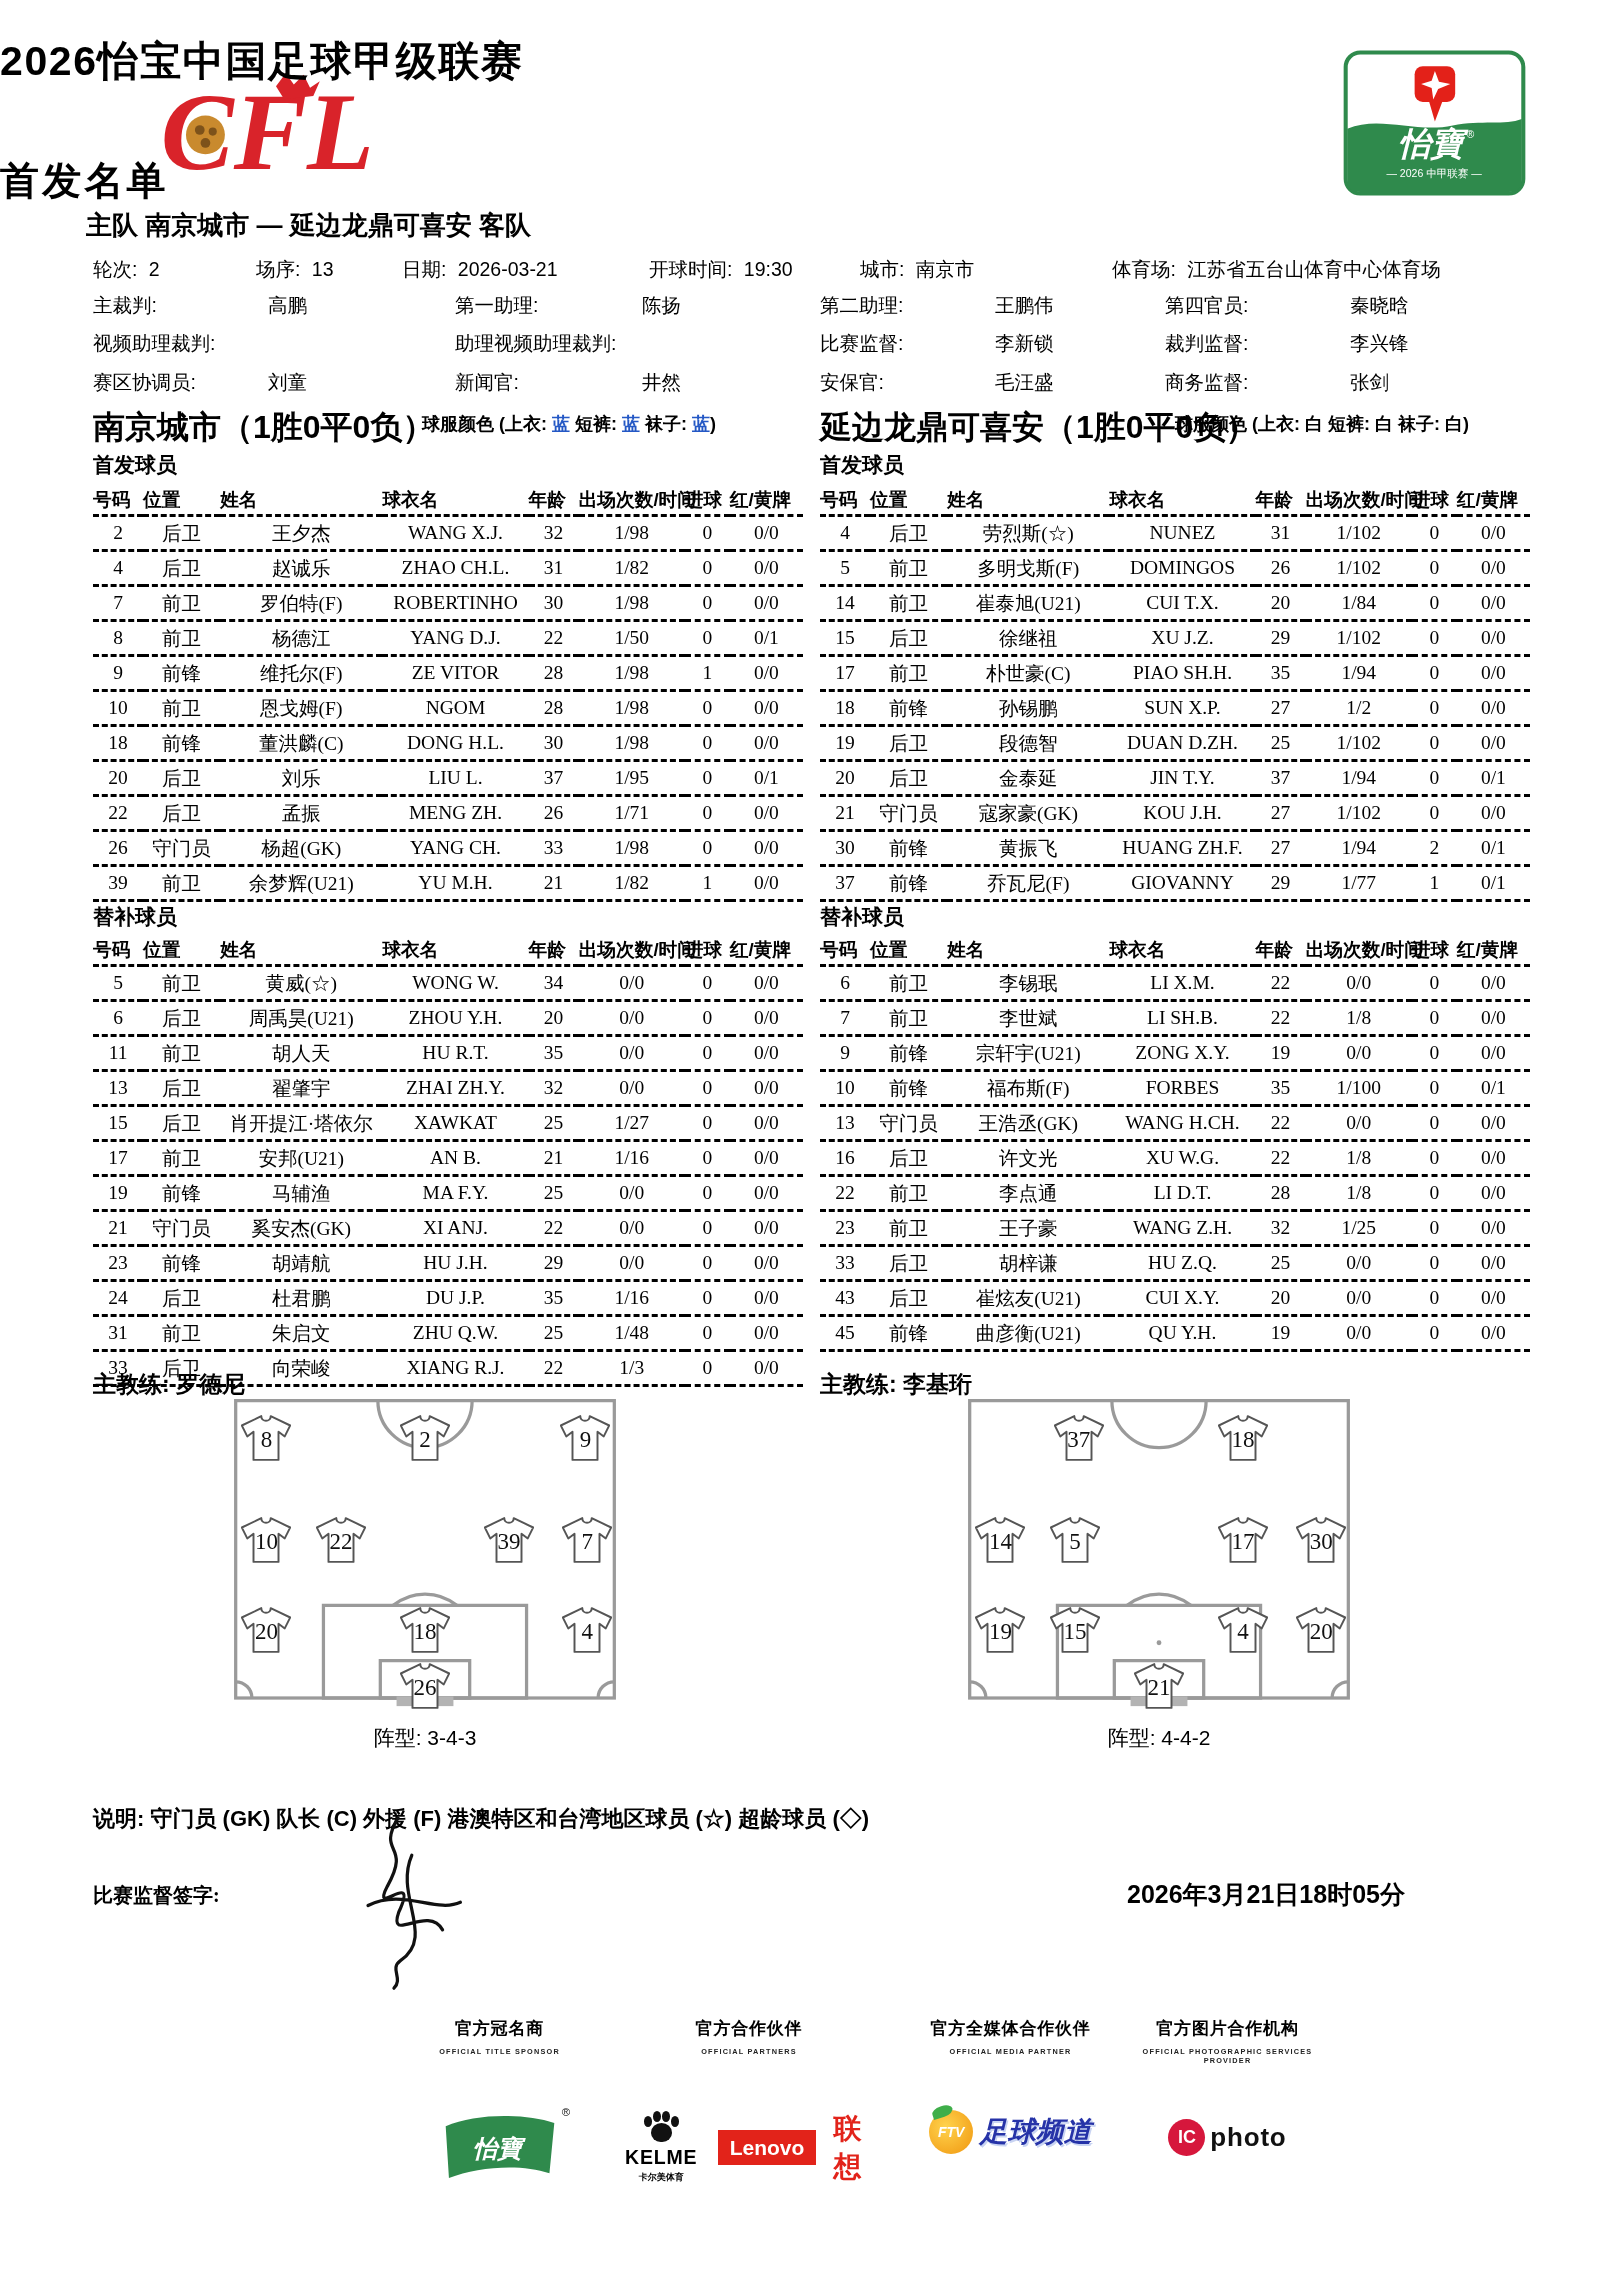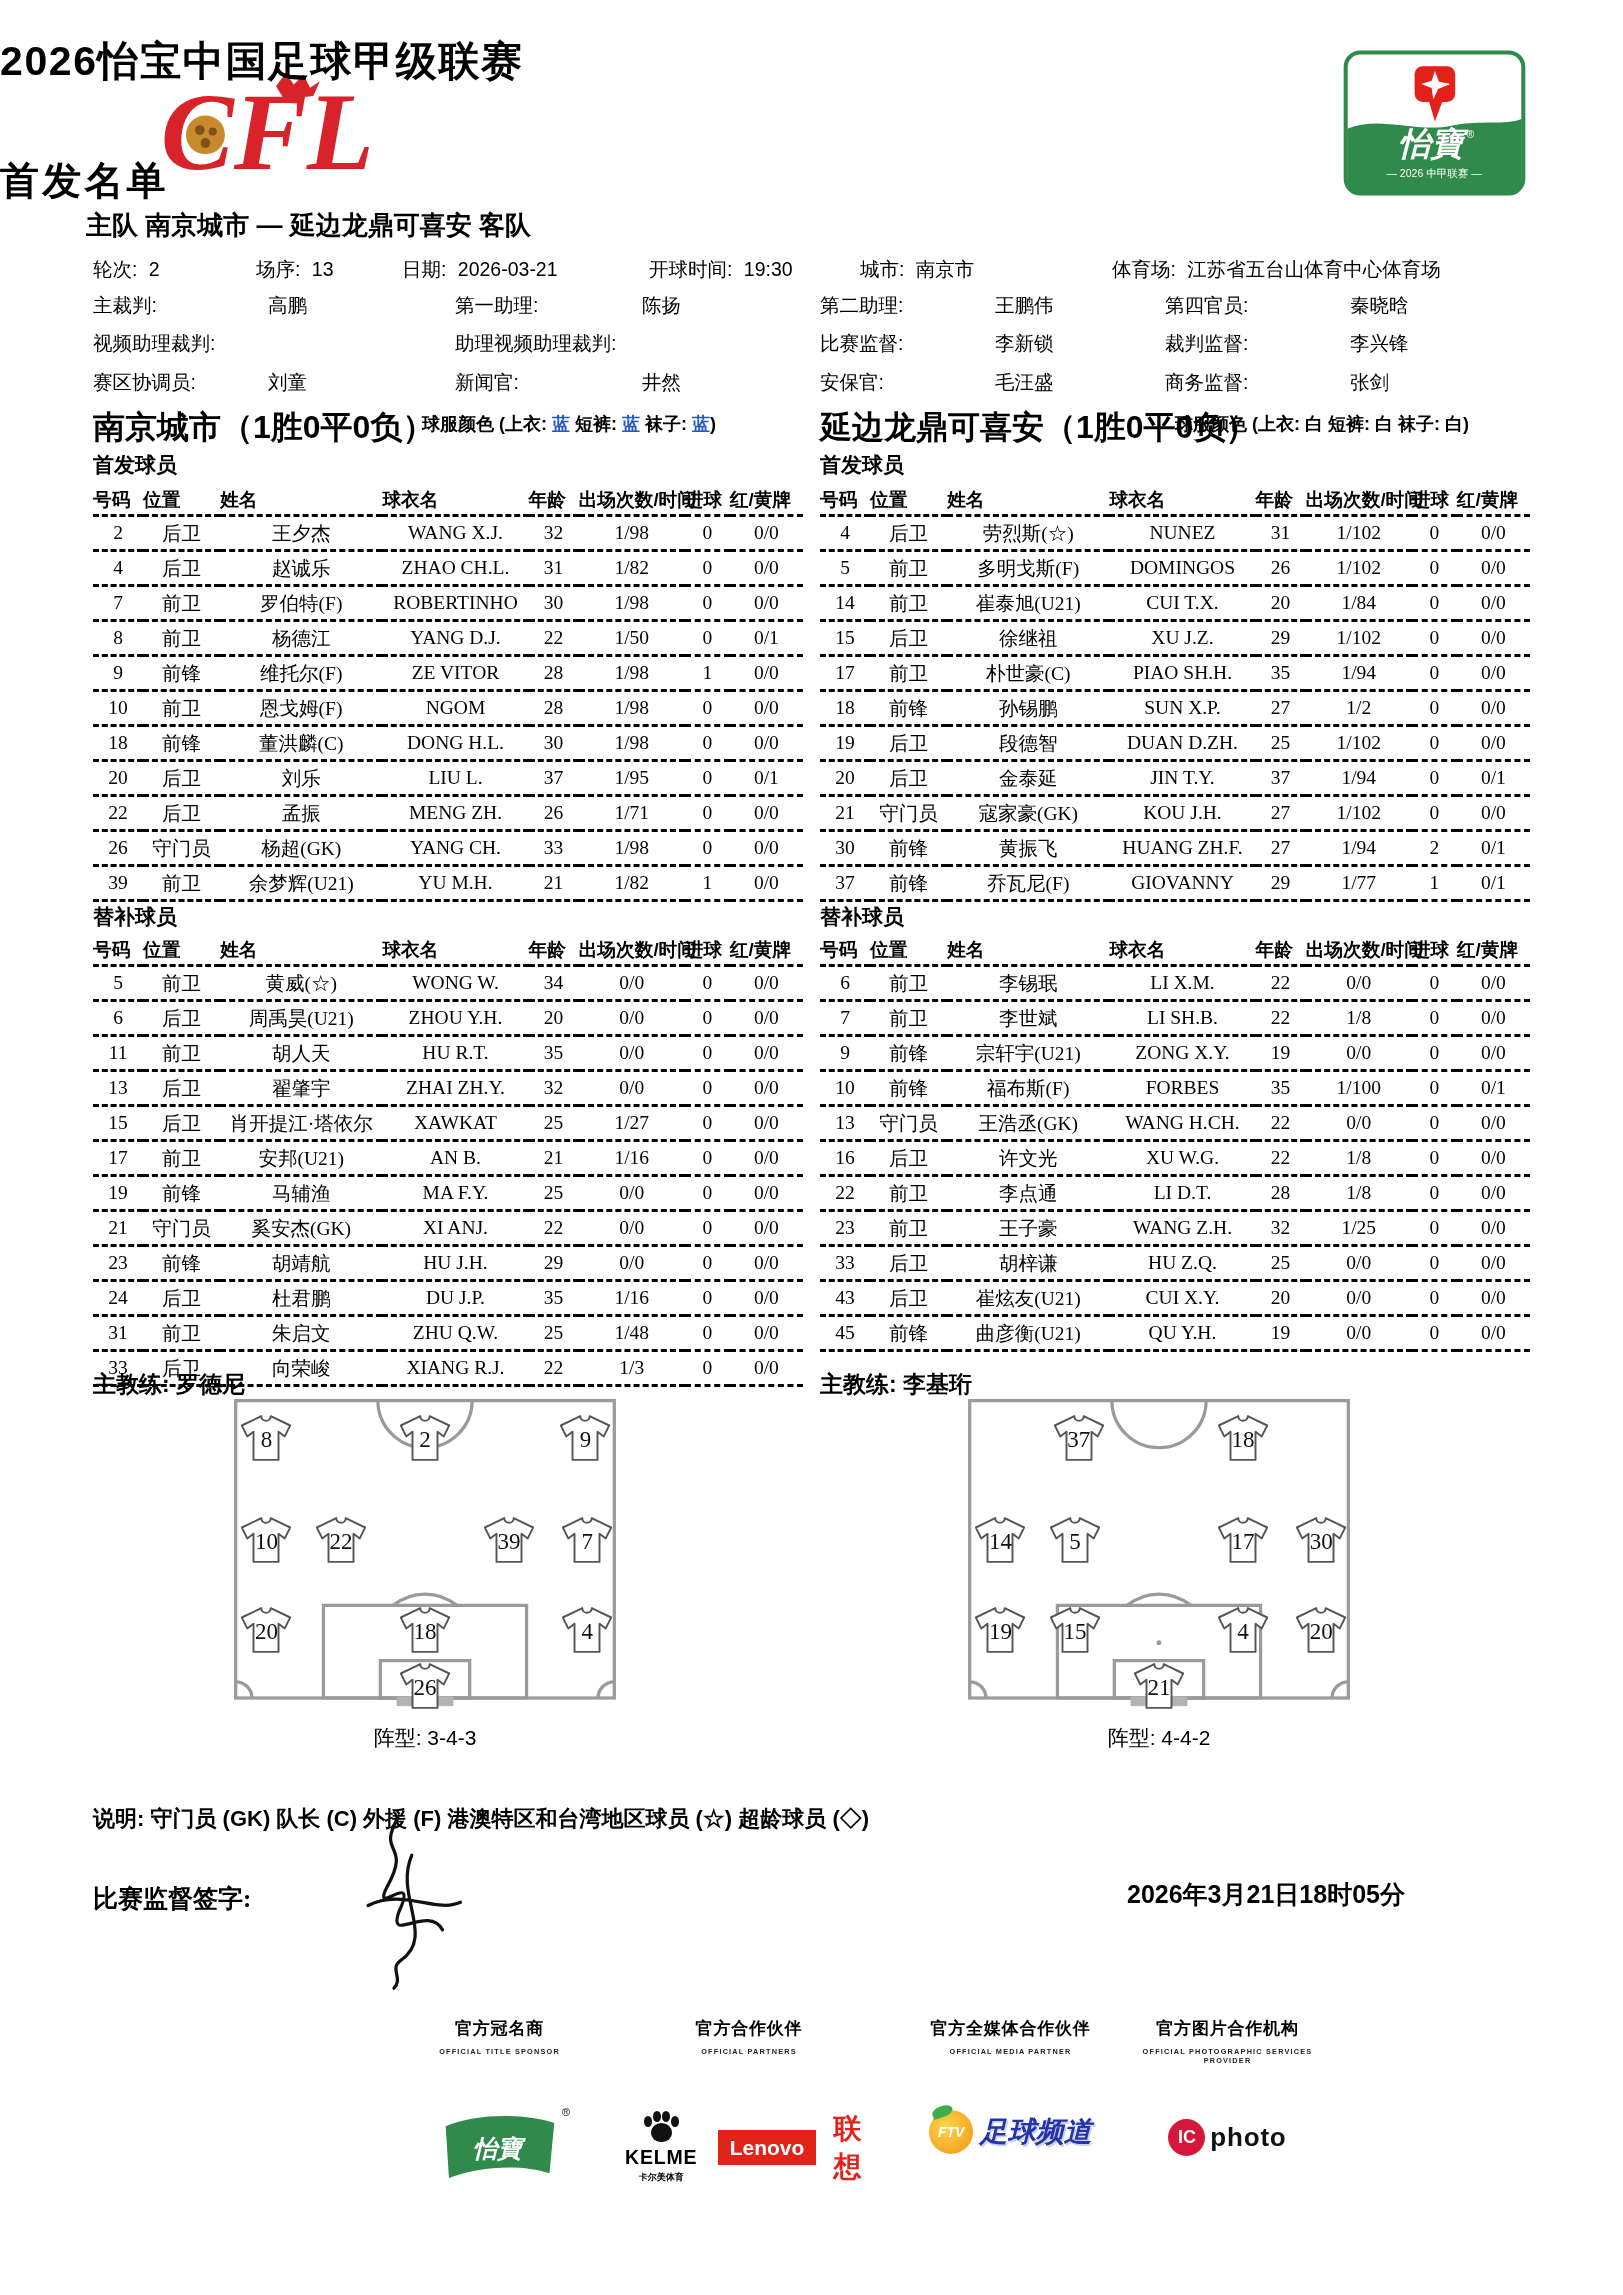--- a/index.html
+++ b/index.html
@@ -32,21 +32,21 @@
   .pitch{position:absolute;width:382px;height:312px;}
   .pitch-svg{position:absolute;inset:0;width:100%;height:100%;}
   .pitch-svg .ln{fill:none;stroke:#9a9a9a;stroke-width:4;}
   .jersey{position:absolute;width:50px;height:47px;transform:translate(-50%,-50%);}
   .tee{position:absolute;inset:0;width:100%;height:100%;}
   .tee path{fill:#fff;stroke:#555;stroke-width:2.5;stroke-linejoin:round;}
   .jnum{position:absolute;left:0;right:0;top:12px;text-align:center;
         font-family:"Liberation Serif",serif;font-size:23px;color:#111;}
   .formation{position:absolute;width:382px;text-align:center;font-size:21px;white-space:nowrap;}
   .legend{left:93px;top:1804px;font-size:22px;font-weight:700;}
-  .sig-label{left:93px;top:1882px;font-size:25px;font-weight:700;font-family:Liberation Serif, serif;}
+  .sig-label{left:93px;top:1882px;font-size:20px;font-weight:700;font-family:Liberation Serif, serif;}
   .timestamp{left:1127px;top:1878px;font-size:25px;font-weight:700;}
   .sp-group{position:absolute;top:2005px;text-align:center;margin-top:12px;}
   .sp-title{font-size:17px;font-weight:700;letter-spacing:0.8px;}
   .sp-sub{margin-top:6.5px;font-size:7.3px;font-weight:700;letter-spacing:1.2px;color:#222;}
   .sp-logos{margin-top:54px;display:flex;justify-content:center;align-items:center;gap:21px;}
   
   .kelme{display:flex;flex-direction:column;align-items:center;}
   .paw{position:relative;width:37px;height:32px;}
   .paw .pad{position:absolute;left:8px;top:11.4px;width:21px;height:19.5px;background:#111;border-radius:50% 50% 46% 46%;}
   .paw .t{position:absolute;width:8px;height:10.6px;background:#111;border-radius:50%;}

